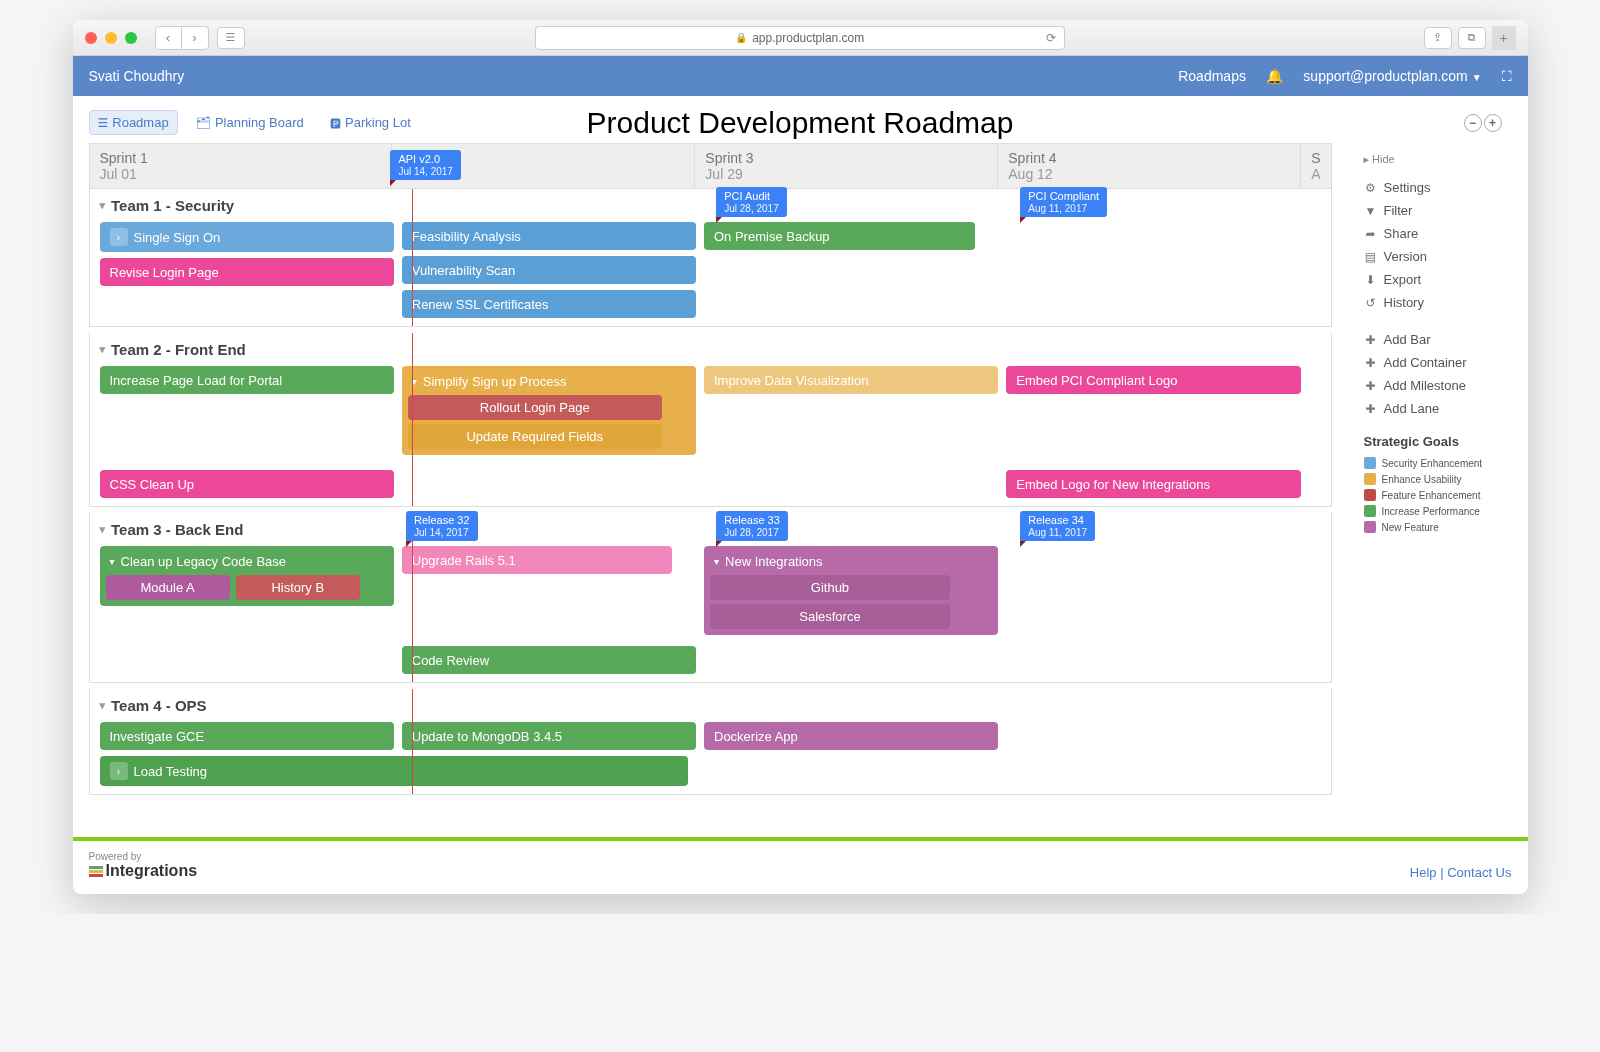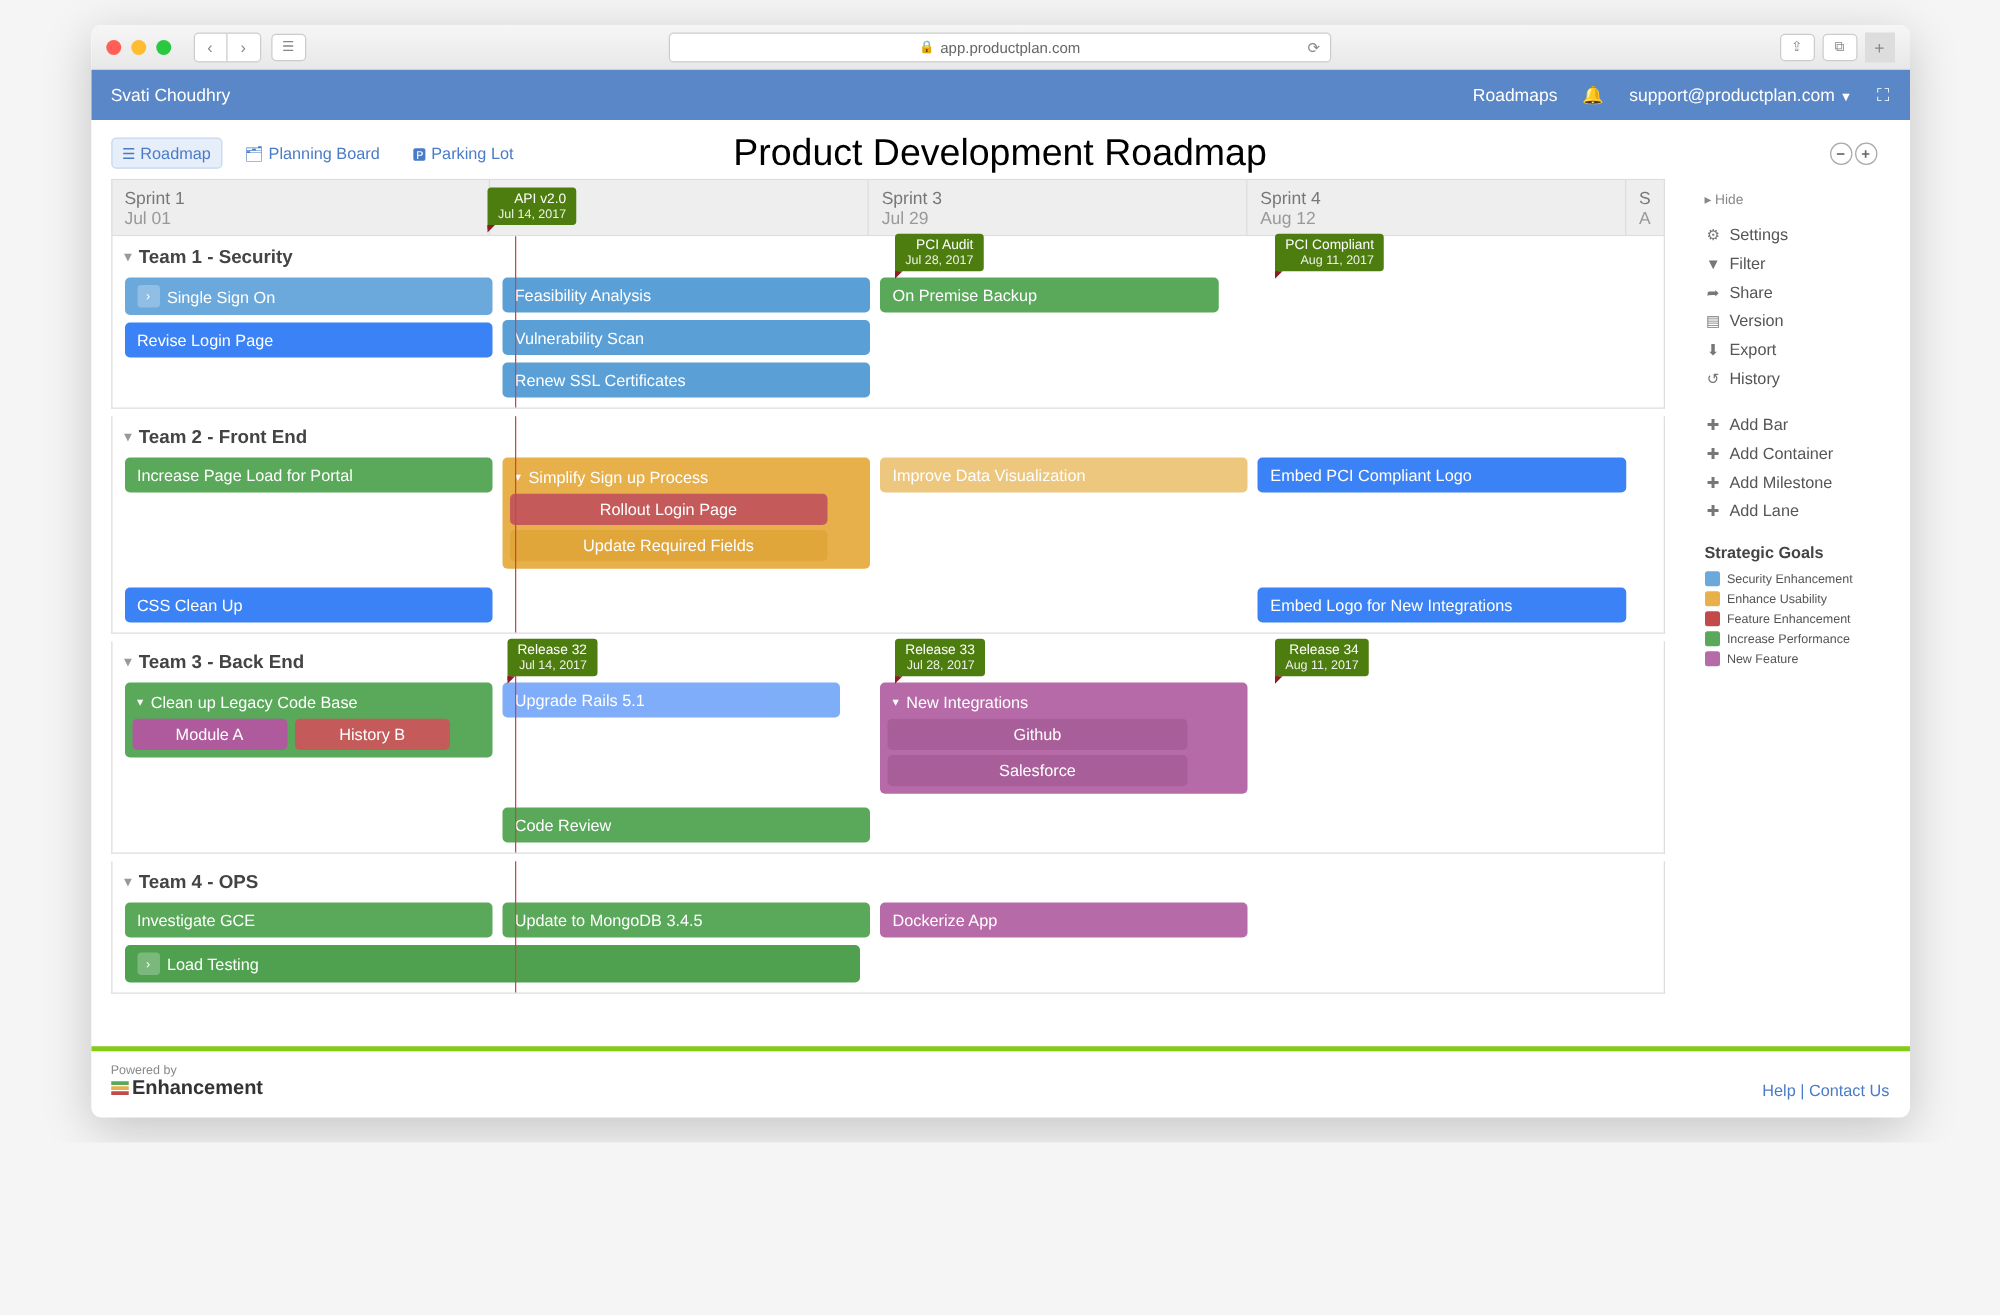--- a/index.html
+++ b/index.html
@@ -58,27 +58,27 @@
 .lane-body { display:flex; padding:0 6px 8px; }
 .lane-col { flex:1; padding:0 4px; display:flex; flex-direction:column; gap:6px; }
 
 .bar { border-radius:4px; padding:6px 10px; color:#fff; font-size:13px; position:relative; min-height:28px; display:flex; align-items:center; }
 .bar.container-bar { flex-direction:column; align-items:stretch; padding:4px; }
 .bar.container-bar > .bar-title { padding:4px 6px 6px; display:flex;align-items:center;gap:6px; }
 .bar.container-bar > .bar-title .chev{font-size:10px}
 .child-bars { display:flex; flex-direction:column; gap:4px; padding:0 2px 2px; }
 .child-bar { border-radius:4px; padding:5px 10px; font-size:13px; color:#fff;text-align:center; }
 
-.milestone { position:absolute; top:-2px; background:#4d7c0f; color:#fff; font-size:11px; padding:3px 8px 2px; border-radius:3px 3px 3px 0; z-index:5; line-height:1.2;text-align:right; }
+.milestone { position:absolute; top:-2px; background:#3b82f6; color:#fff; font-size:11px; padding:3px 8px 2px; border-radius:3px 3px 3px 0; z-index:5; line-height:1.2; }
 .milestone .mdate{font-size:10px;opacity:.9}
 .milestone::after{content:"";position:absolute;bottom:-6px;left:0;border:3px solid transparent;border-top-color:#8a1f1f;border-left-color:#8a1f1f}
 .today-line { position:absolute; top:0; bottom:0; width:1px; background:#cf4444; z-index:3; }
 
 .c-blue{background:#6ba9dd}.c-blue2{background:#5a9fd6}
-.c-red{background:#3b82f6}.c-red2{background:#c55a5a}
+.c-red{background:#ec4899}.c-red2{background:#c55a5a}
 .c-green{background:#5aa85a}.c-green2{background:#4fa04f}
 .c-yellow{background:#e7b04a}
 .c-pink{background:#b76aa8}
 .c-dpink{background:#b05a9e}
 
 .bar .arrow{width:18px;height:18px;background:rgba(255,255,255,.25);border-radius:3px;display:flex;align-items:center;justify-content:center;font-size:10px;margin-right:6px}
 
 .child-row { display:flex; gap:6px; }
 .child-row .child-bar{flex:1}
 
@@ -433,20 +433,20 @@
   </div>
 
   <div class="footer">
     <div>
       <div class="pb">Powered by</div>
       <div class="logo">
         <span class="bars">
             <span style="background:#5aa85a"></span>
             <span style="background:#e7b04a"></span>
             <span style="background:#c24a4a"></span>
-          </span><span>Enhancement</span>
+          </span><span>Integrations</span>
       </div>
     </div>
     <div class="links">
       <span>Help</span> | <span>Contact Us</span>
     </div>
   </div>
 </div>
 
 </body></html>

